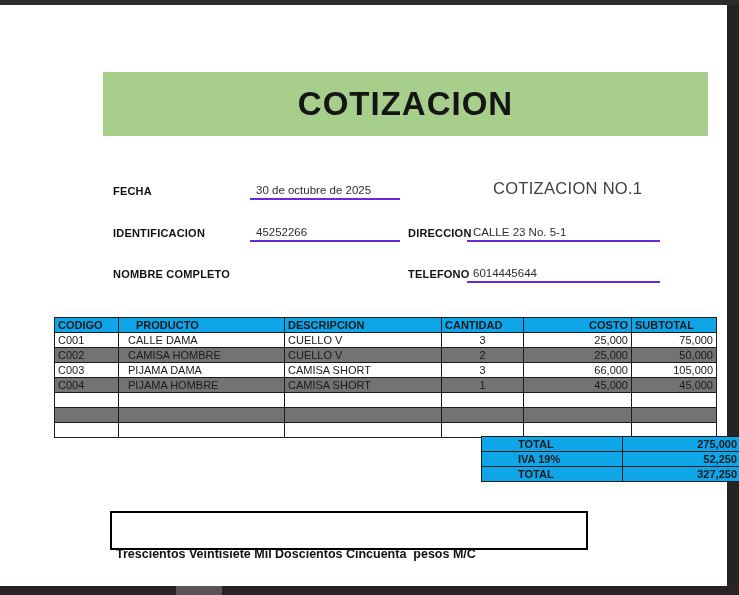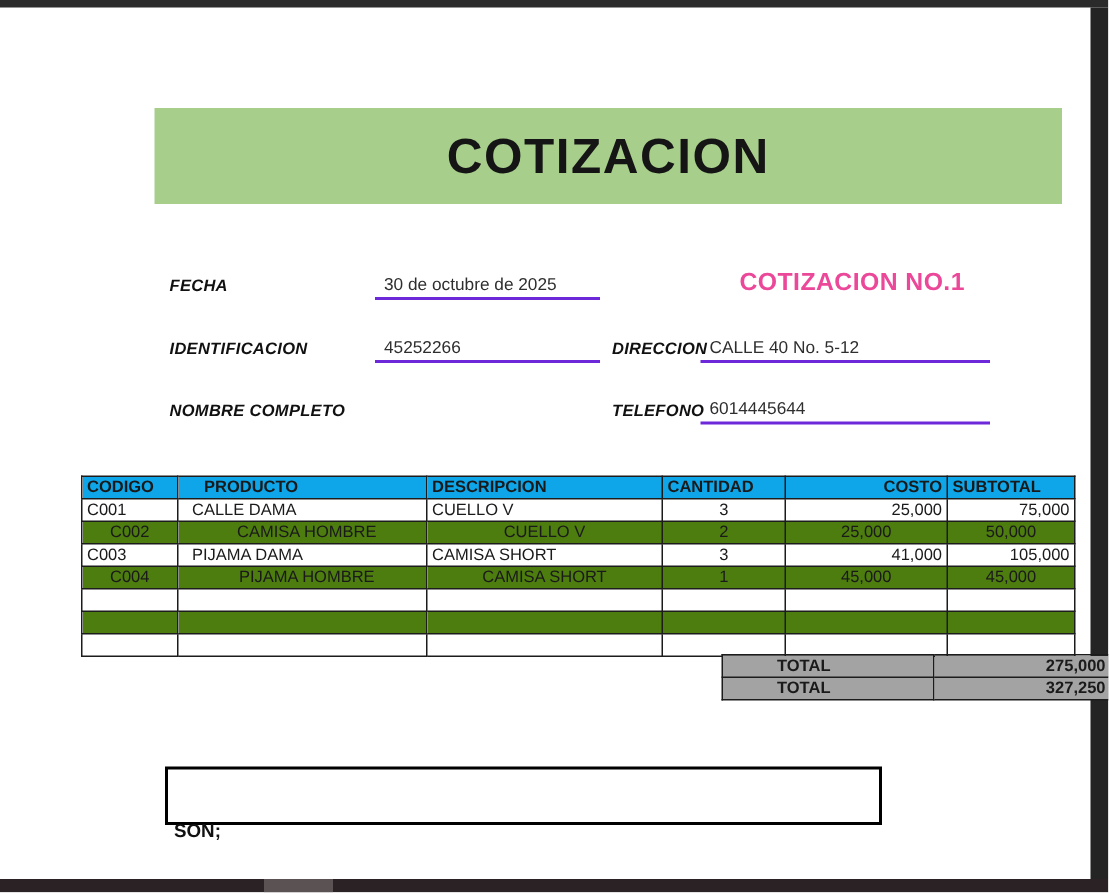--- a/index.html
+++ b/index.html
@@ -11,42 +11,42 @@
   .right-panel{position:absolute;right:0;top:5px;width:12px;height:581px;background:#242424;}
   .bottom-scrollbar{position:absolute;left:0;bottom:0;width:739px;height:9px;background:#2a2225;}
   .scroll-thumb{position:absolute;left:176px;top:0;width:46px;height:9px;background:#5b5254;}
 
   
   .banner{position:absolute;left:55px;top:72px;width:605px;height:64px;background:#a8ce8c;
           display:flex;align-items:center;justify-content:center;margin-left:48px;}
   .banner-title{font-size:33px;font-weight:bold;color:#151515;letter-spacing:1px;}
 
   
-  .lbl{position:absolute;font-size:11px;font-weight:bold;color:#111;letter-spacing:.2px;white-space:nowrap;font-style:italic;}
+  .lbl{position:absolute;font-size:11px;font-weight:bold;color:#111;letter-spacing:.2px;white-space:nowrap;}
   .ufield{position:absolute;border-bottom:2px solid #6d28d9;font-size:11.5px;color:#2e2e2e;
           padding:0 0 2px 6px;white-space:nowrap;}
-  .quote-no{position:absolute;left:493px;top:179px;width:170px;font-size:16.5px;font-weight:bold;
-            color:#ec4899;letter-spacing:.3px;white-space:nowrap;}
+  .quote-no{position:absolute;left:493px;top:179px;width:170px;font-size:16.5px;font-weight:normal;
+            color:#404040;letter-spacing:.3px;white-space:nowrap;}
 
   
   table{border-collapse:collapse;table-layout:fixed;}
   td,th{border:1px solid #1c1c1c;height:14px;padding:0 3px;font-size:11px;line-height:13px;
         overflow:hidden;white-space:nowrap;}
   th{text-align:left;font-weight:bold;background:#0ea5e9;}
   .main-table{position:absolute;left:54px;top:317px;width:606px;}
-  .row-green td{background:#4d7c0f;text-align:center;}
+  .row-green td{background:#737373;}
   .row-white td{background:#ffffff;}
   .c-codigo{width:57px;}
   .c-producto{width:145px;padding-left:9px;}
   .c-descripcion{width:150px;}
   .c-cantidad{width:75px;text-align:center;}
   .c-costo{width:101px;text-align:right;}
   .c-subtotal{width:78px;text-align:right;}
   .totals-table{position:absolute;left:481px;top:436px;width:179px;}
-  .totals-table td{background:#a3a3a3;font-weight:bold;padding-left:36px;}
+  .totals-table td{background:#0ea5e9;font-weight:bold;padding-left:36px;}
   .t-label{width:101px;text-align:left;}
   .t-value{width:78px;text-align:right;}
 
   
   .son-box{position:absolute;left:110px;top:511px;width:466px;height:33px;border:2px solid #000;
            padding:1px 4px;font-size:12.5px;font-weight:bold;line-height:16px;color:#111;
            white-space:pre-wrap;}
 </style>
 </head>
 <body>
@@ -63,21 +63,21 @@
     <span class="banner-title">COTIZACION</span>
   </div>
 
   <div class="lbl" style="left:113px;top:185px;">FECHA</div>
   <div class="ufield" style="left:250px;top:184px;width:144px;">30 de octubre de 2025</div>
   <div class="quote-no">COTIZACION NO.1</div>
 
   <div class="lbl" style="left:113px;top:227px;">IDENTIFICACION</div>
   <div class="ufield" style="left:250px;top:226px;width:144px;">45252266</div>
   <div class="lbl" style="left:408px;top:227px;">DIRECCION</div>
-  <div class="ufield" style="left:467px;top:226px;width:187px;">CALLE 40 No. 5-12</div>
+  <div class="ufield" style="left:467px;top:226px;width:187px;">CALLE 23 No. 5-1</div>
 
   <div class="lbl" style="left:113px;top:268px;text-align:right;">NOMBRE COMPLETO</div>
   <div class="lbl" style="left:408px;top:268px;">TELEFONO</div>
   <div class="ufield" style="left:467px;top:267px;width:187px;">6014445644</div>
 
   <table class="main-table">
     <tbody>
         <tr>
       <th class="c-codigo">CODIGO</th>
       <th class="c-producto" style="padding-left:17px;">PRODUCTO</th>
@@ -100,21 +100,21 @@
       <td class="c-descripcion">CUELLO V</td>
       <td class="c-cantidad">2</td>
       <td class="c-costo">25,000</td>
       <td class="c-subtotal">50,000</td>
     </tr>
     <tr class="row-white">
       <td class="c-codigo">C003</td>
       <td class="c-producto">PIJAMA DAMA</td>
       <td class="c-descripcion">CAMISA SHORT</td>
       <td class="c-cantidad">3</td>
-      <td class="c-costo">41,000</td>
+      <td class="c-costo">66,000</td>
       <td class="c-subtotal">105,000</td>
     </tr>
     <tr class="row-green">
       <td class="c-codigo">C004</td>
       <td class="c-producto">PIJAMA HOMBRE</td>
       <td class="c-descripcion">CAMISA SHORT</td>
       <td class="c-cantidad">1</td>
       <td class="c-costo">45,000</td>
       <td class="c-subtotal">45,000</td>
     </tr>
@@ -145,24 +145,27 @@
   </tbody>
     </table>
 
   <table class="totals-table">
     <tbody>
         <tr>
       <td class="t-label">TOTAL</td>
       <td class="t-value">275,000</td>
     </tr>
     <tr>
+      <td class="t-label">IVA 19%</td>
+      <td class="t-value">52,250</td>
+    </tr>
+    <tr>
       <td class="t-label">TOTAL</td>
       <td class="t-value">327,250</td>
     </tr>
   </tbody>
     </table>
 
   <div class="son-box">
-    <div>SON;</div>
     <div>Trescientos Veintisiete Mil Doscientos Cincuenta  pesos M/C</div>
   </div>
 
 </div>
 
 </body></html>

